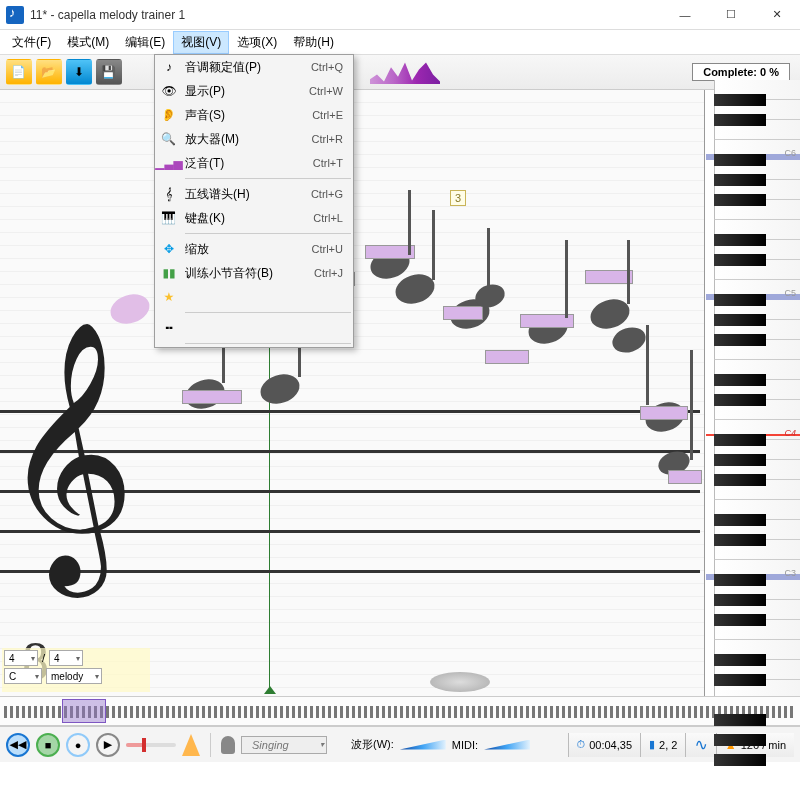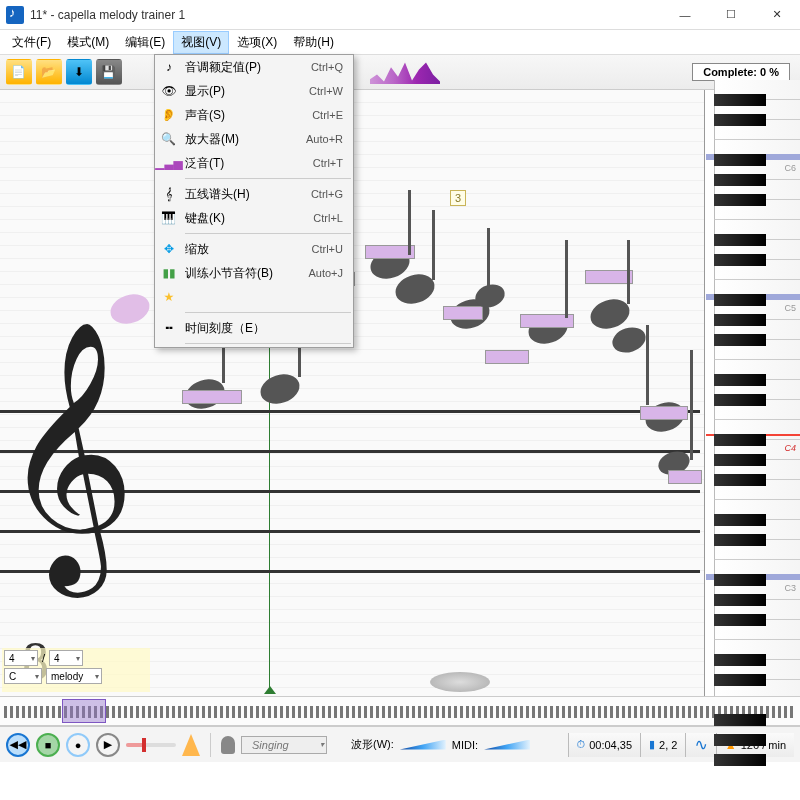--- a/index.html
+++ b/index.html
@@ -23,21 +23,21 @@
   .octave-group{display:flex;align-items:center;gap:6px;margin-left:10px;}
   .octave-spin{width:44px;height:20px;border:1px solid #999;display:flex;align-items:center;justify-content:center;font-size:11px;background:white;position:relative;padding-right:14px;}
   .octave-spin::after{content:"";position:absolute;right:2px;top:2px;bottom:2px;width:10px;background:linear-gradient(#eee,#ccc);}
   .auto-cb{display:flex;align-items:center;gap:3px;}
   .auto-cb input{width:12px;height:12px;}
   .complete-box{margin-left:auto;margin-right:10px;border:1px solid #888;padding:2px 10px;font-size:11px;font-weight:bold;background:white;}
   .workspace{position:relative;height:606px;background:repeating-linear-gradient(#fafafa,#fafafa 12px,#f0f0f0 12px,#f0f0f0 13px);}
   .piano{position:absolute;right:0;top:0;width:96px;height:100%;background:#fff;border-left:1px solid #999;}
   .white-key{position:absolute;right:0;width:86px;height:20px;background:linear-gradient(to left,#f5f5f5,#fff);border-bottom:1px solid #ccc;border-left:1px solid #bbb;}
   .black-key{position:absolute;right:34px;width:52px;height:12px;background:linear-gradient(to left,#000,#333);z-index:2;}
-  .key-label{position:absolute;right:4px;font-size:9px;color:#999;z-index:3;margin-top:15px;}
+  .key-label{position:absolute;right:4px;font-size:9px;color:#999;z-index:3;}
   .key-label.c4{color:#d32f2f;font-style:italic;}
   .key-highlight{position:absolute;right:0;width:94px;height:6px;background:#9fa8da;z-index:1;}
   .key-redline{position:absolute;right:0;width:94px;height:2px;background:#f44336;z-index:1;}
   .staff-area{position:absolute;left:0;top:280px;right:100px;height:234px;}
   .staff-line{position:absolute;left:0;right:0;height:3px;background:#333;}
   .clef{position:absolute;left:0px;top:-31px;font-size:230px;line-height:1;color:#222;font-family:serif;}
   .tsig{position:absolute;left:24px;top:240px;font-size:54px;font-family:serif;color:#333;}
   .note-blob{position:absolute;width:40px;height:28px;background:#555;border-radius:50%;transform:rotate(-18deg);}
   .note-blob.pink{background:#e1bee7;}
   .note-stem{position:absolute;width:3px;background:#555;}
@@ -304,21 +304,21 @@
       <span class="dd-sc">Ctrl+W</span>
     </div>
   <div class="dd-row">
       <span class="dd-icon">👂</span>
       <span class="dd-label">声音(S)</span>
       <span class="dd-sc">Ctrl+E</span>
     </div>
   <div class="dd-row">
       <span class="dd-icon">🔍</span>
       <span class="dd-label">放大器(M)</span>
-      <span class="dd-sc">Auto+R</span>
+      <span class="dd-sc">Ctrl+R</span>
     </div>
   <div class="dd-row">
       <span class="dd-icon" style="color:#ab47bc">▁▃▅</span>
       <span class="dd-label">泛音(T)</span>
       <span class="dd-sc">Ctrl+T</span>
     </div>
   <div class="dd-sep"></div>
   <div class="dd-row">
       <span class="dd-icon">𝄞</span>
       <span class="dd-label">五线谱头(H)</span>
@@ -331,25 +331,24 @@
     </div>
   <div class="dd-sep"></div>
   <div class="dd-row">
       <span class="dd-icon" style="color:#039be5">✥</span>
       <span class="dd-label">缩放</span>
       <span class="dd-sc">Ctrl+U</span>
     </div>
   <div class="dd-row">
       <span class="dd-icon" style="color:#43a047">▮▮</span>
       <span class="dd-label">训练小节音符(B)</span>
-      <span class="dd-sc">Auto+J</span>
+      <span class="dd-sc">Ctrl+J</span>
     </div>
   <div class="dd-row">
       <span class="dd-icon" style="color:#fbc02d">★</span>
       <span class="dd-sc"></span>
     </div>
   <div class="dd-sep"></div>
   <div class="dd-row">
       <span class="dd-icon">╍</span>
-      <span class="dd-label">时间刻度（E）</span>
     </div>
   <div class="dd-sep"></div>
 </div>
 
 </body></html>

